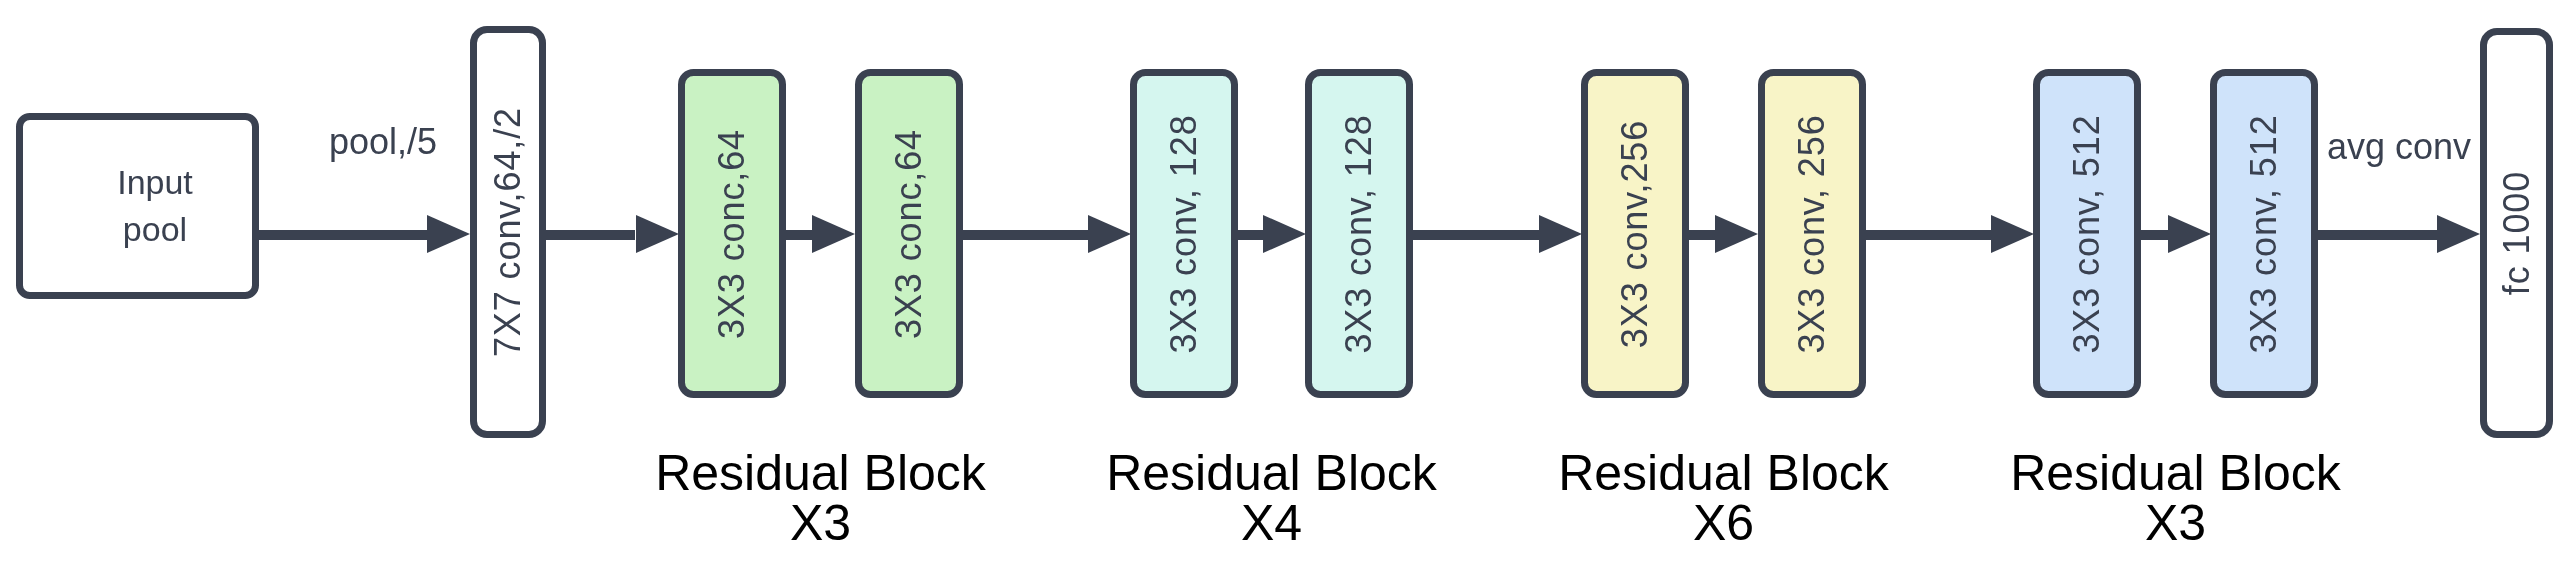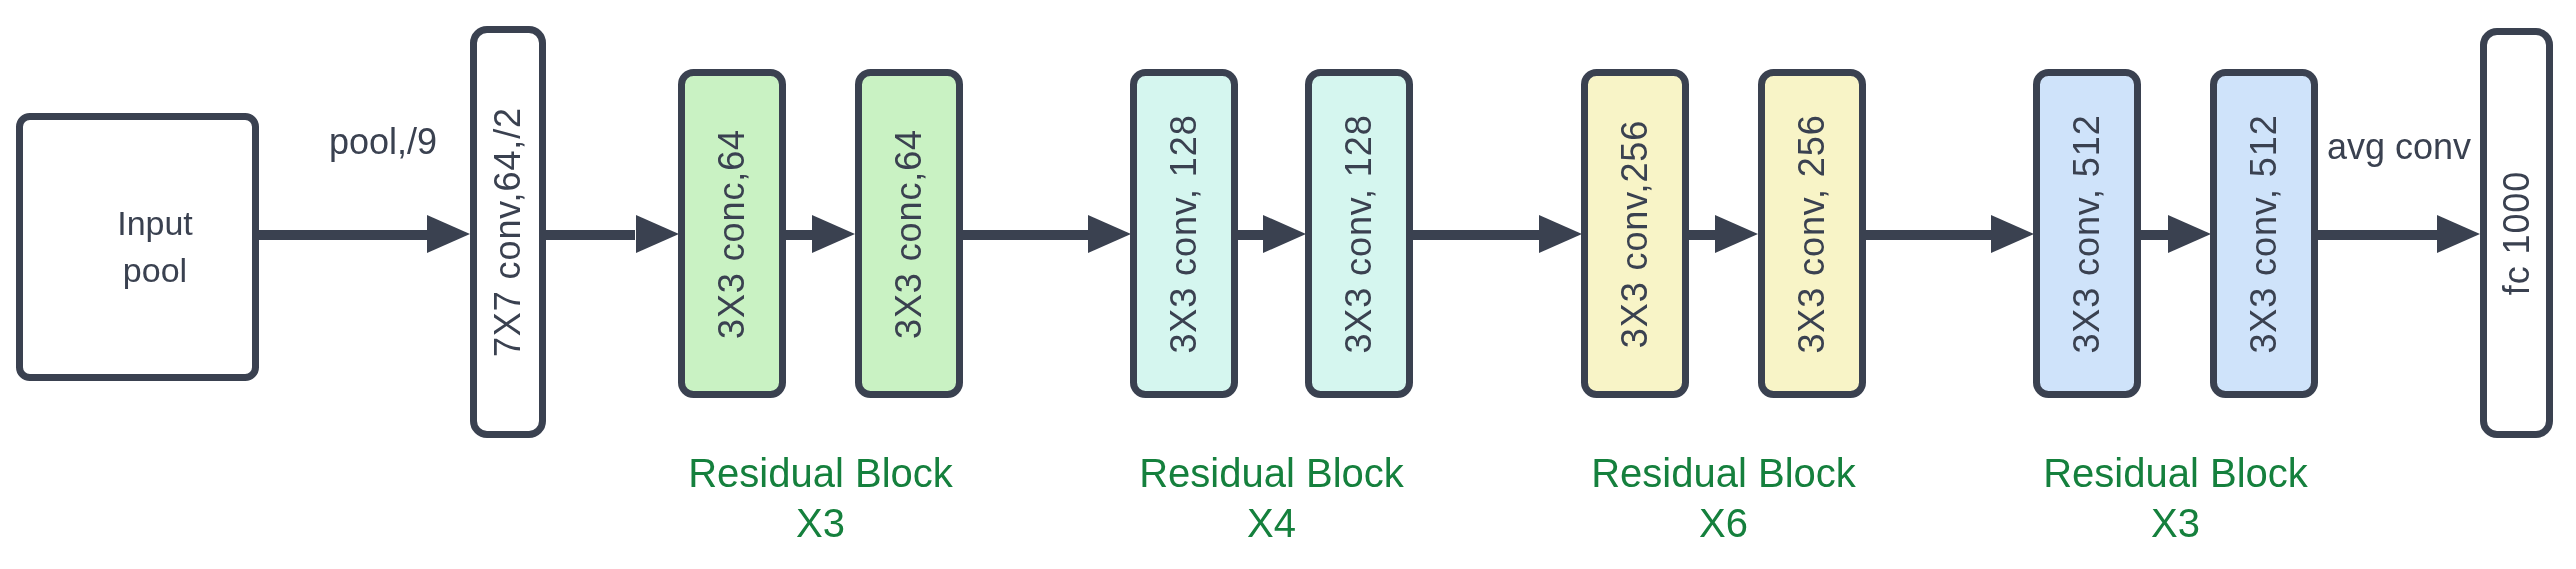--- a/index.html
+++ b/index.html
@@ -13,21 +13,21 @@
   }
   
   .node{
     position:absolute;
     box-sizing:border-box;
     border:7.8px solid #3a4150;
     background:#ffffff;
     border-radius:15.5px;
   }
   .input-node{
-    left:15.5px;top:113px;width:243px;height:268px;
+    left:15.5px;top:113px;width:243px;height:186px;
     display:flex;flex-direction:column;align-items:center;justify-content:center;
     font-size:34px;line-height:1.38;
     border-radius:13.8px;
     padding-left:36px;
   }
   .tallbox{top:26px;height:412px;width:76px;border-radius:17px;}
   .vbox{top:69px;height:329px;width:108px;}
   .vtext{
     position:absolute;top:50%;left:50%;
     transform:translate(-50%,-50%) rotate(-90deg);
@@ -44,34 +44,34 @@
     border-top:19px solid transparent;border-bottom:19px solid transparent;
     border-left:43px solid #3a4150;
   }
   
   .flabel{
     position:absolute;width:224px;text-align:center;
     font-size:36px;white-space:nowrap;
   }
   .gcaption{
     position:absolute;top:448px;width:345px;text-align:center;
-    font-size:40px;line-height:50px;color:#15803d;
+    font-size:50px;line-height:50px;color:#000000;
   }
 </style>
 </head>
 <body>
 
 <div id="canvas">
 
   <div class="node input-node">
     <span>Input</span>
     <span>pool</span>
   </div>
 
-  <div class="flabel" style="left:271px;top:121px;">pool,/9</div>
+  <div class="flabel" style="left:271px;top:121px;">pool,/5</div>
 
   <div class="shaft" style="left:258px;width:169px;"></div>
   <div class="ahead" style="left:427px;"></div>
 
   <div class="node tallbox" style="left:470px;">
     <span class="vtext">7X7 conv,64,/2</span>
   </div>
 
   <div class="shaft" style="left:545px;width:90px;"></div>
   <div class="ahead" style="left:636px;"></div>

